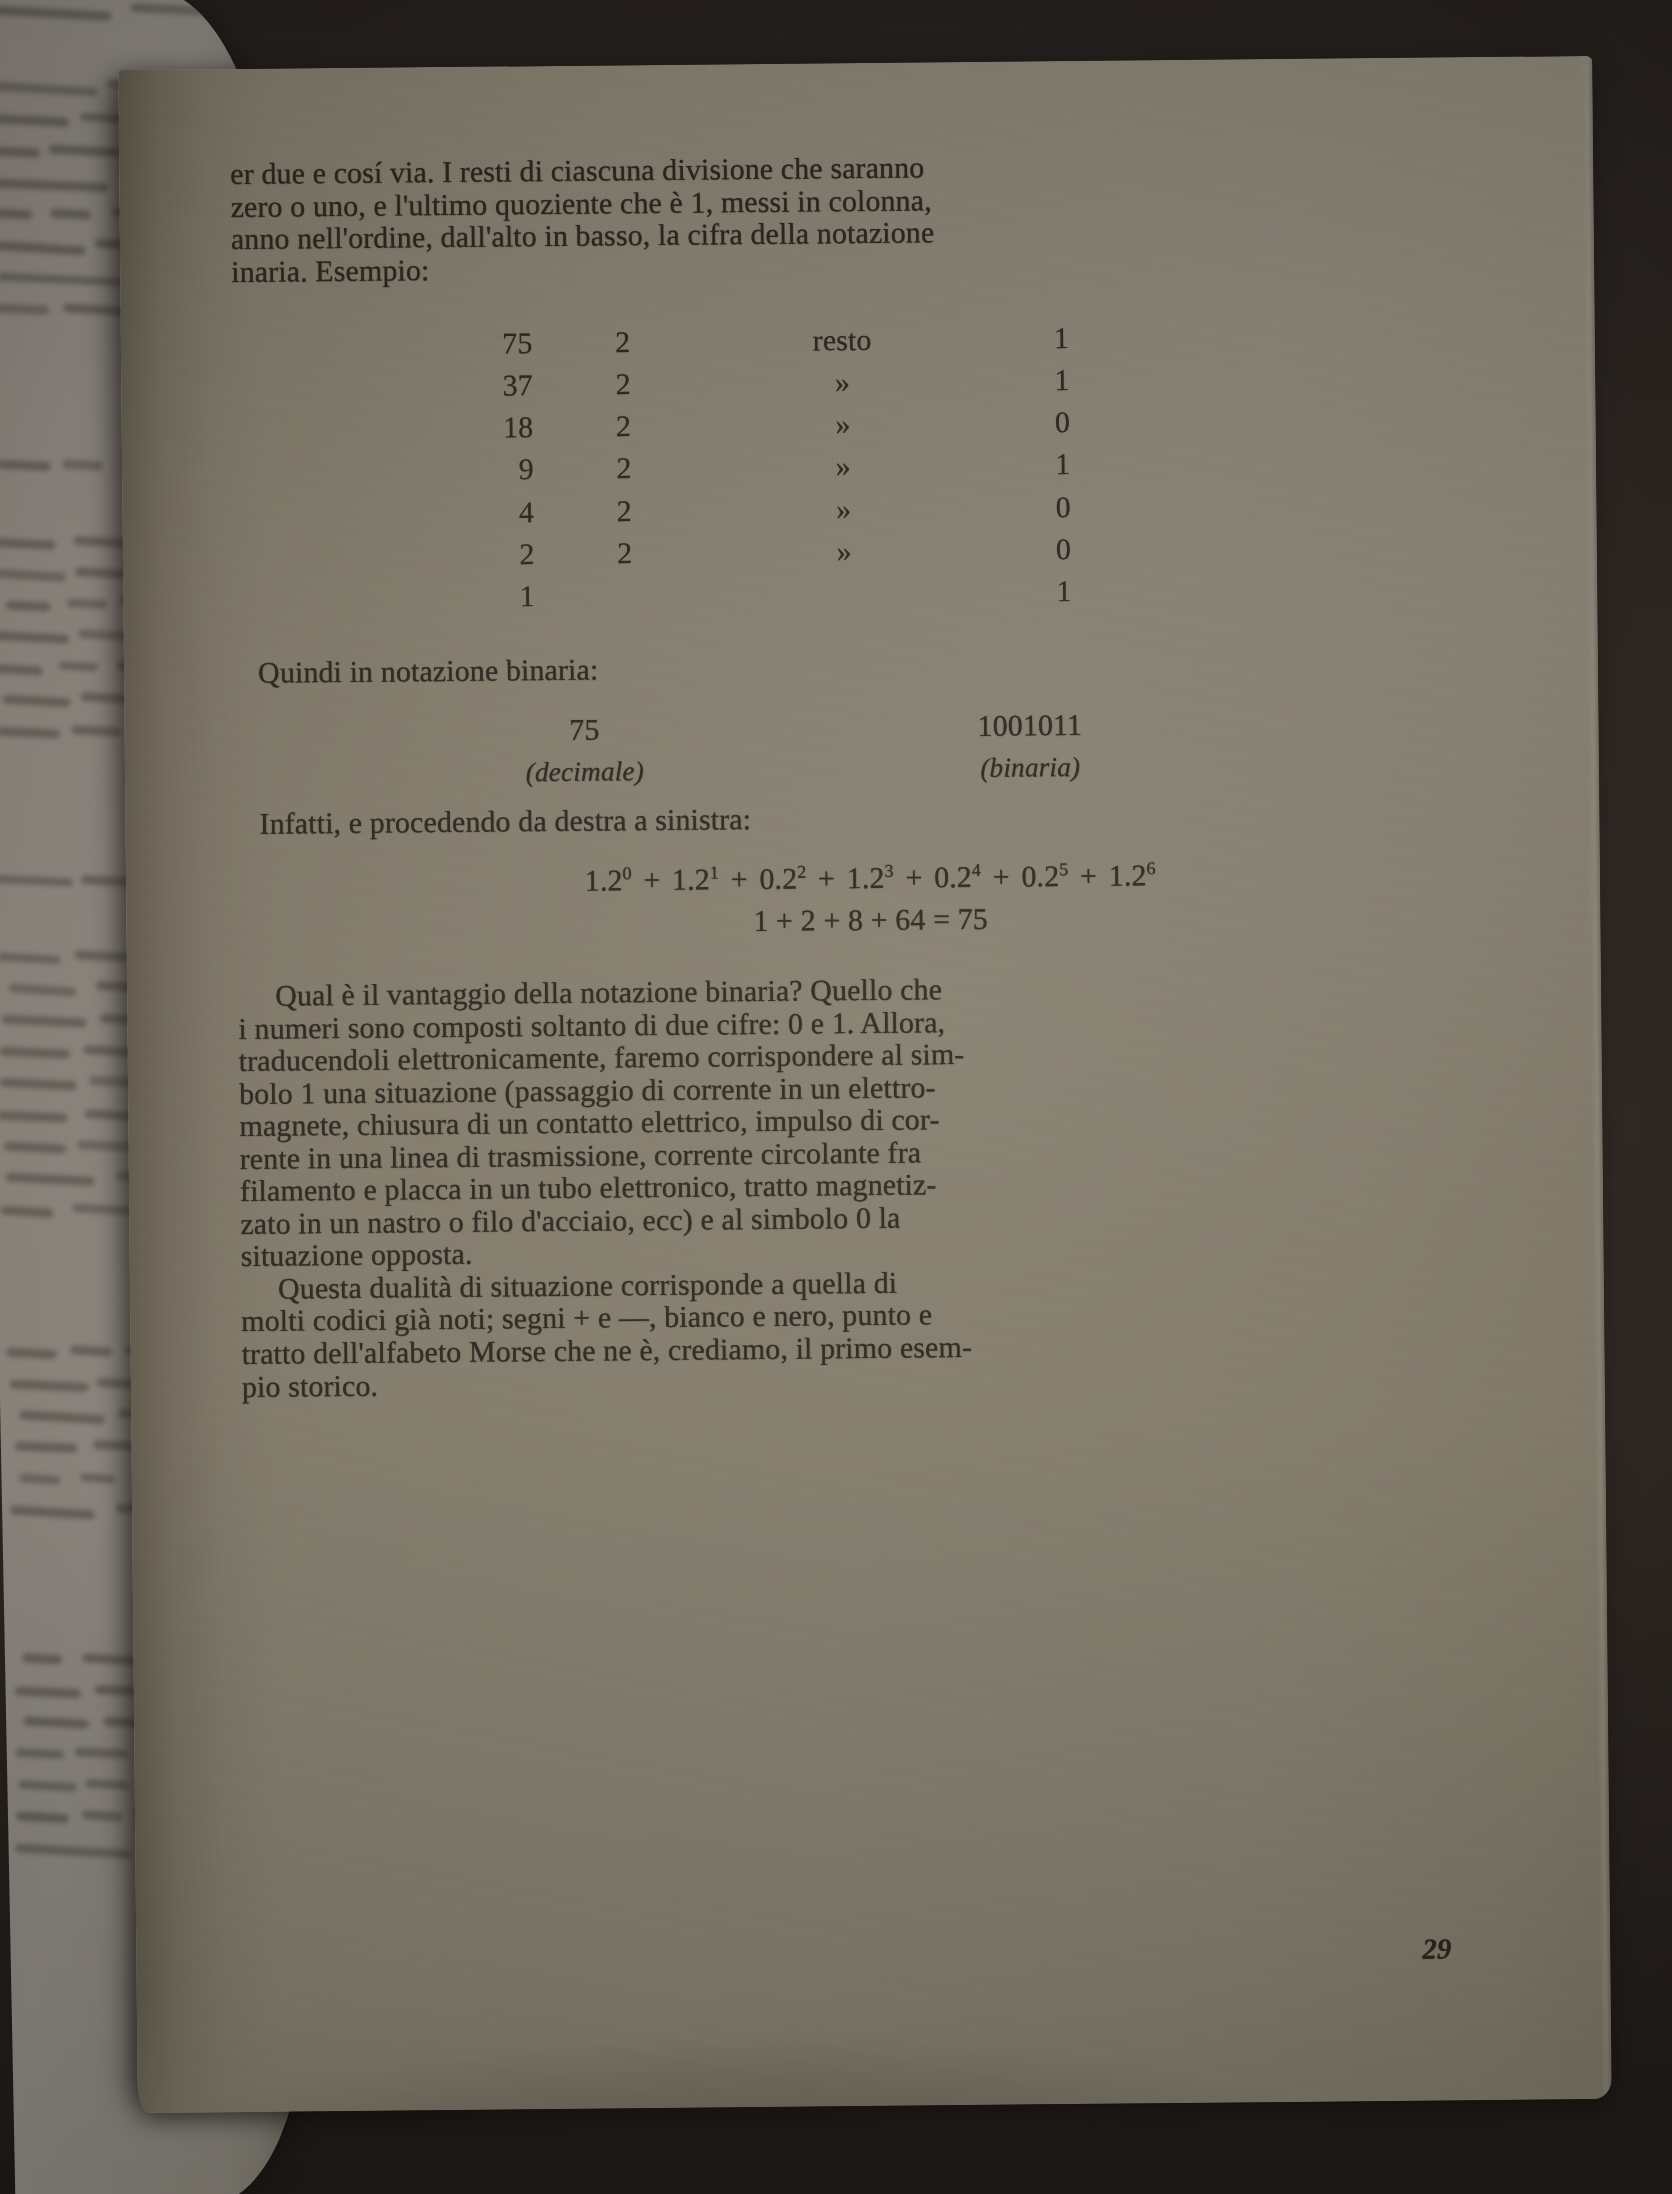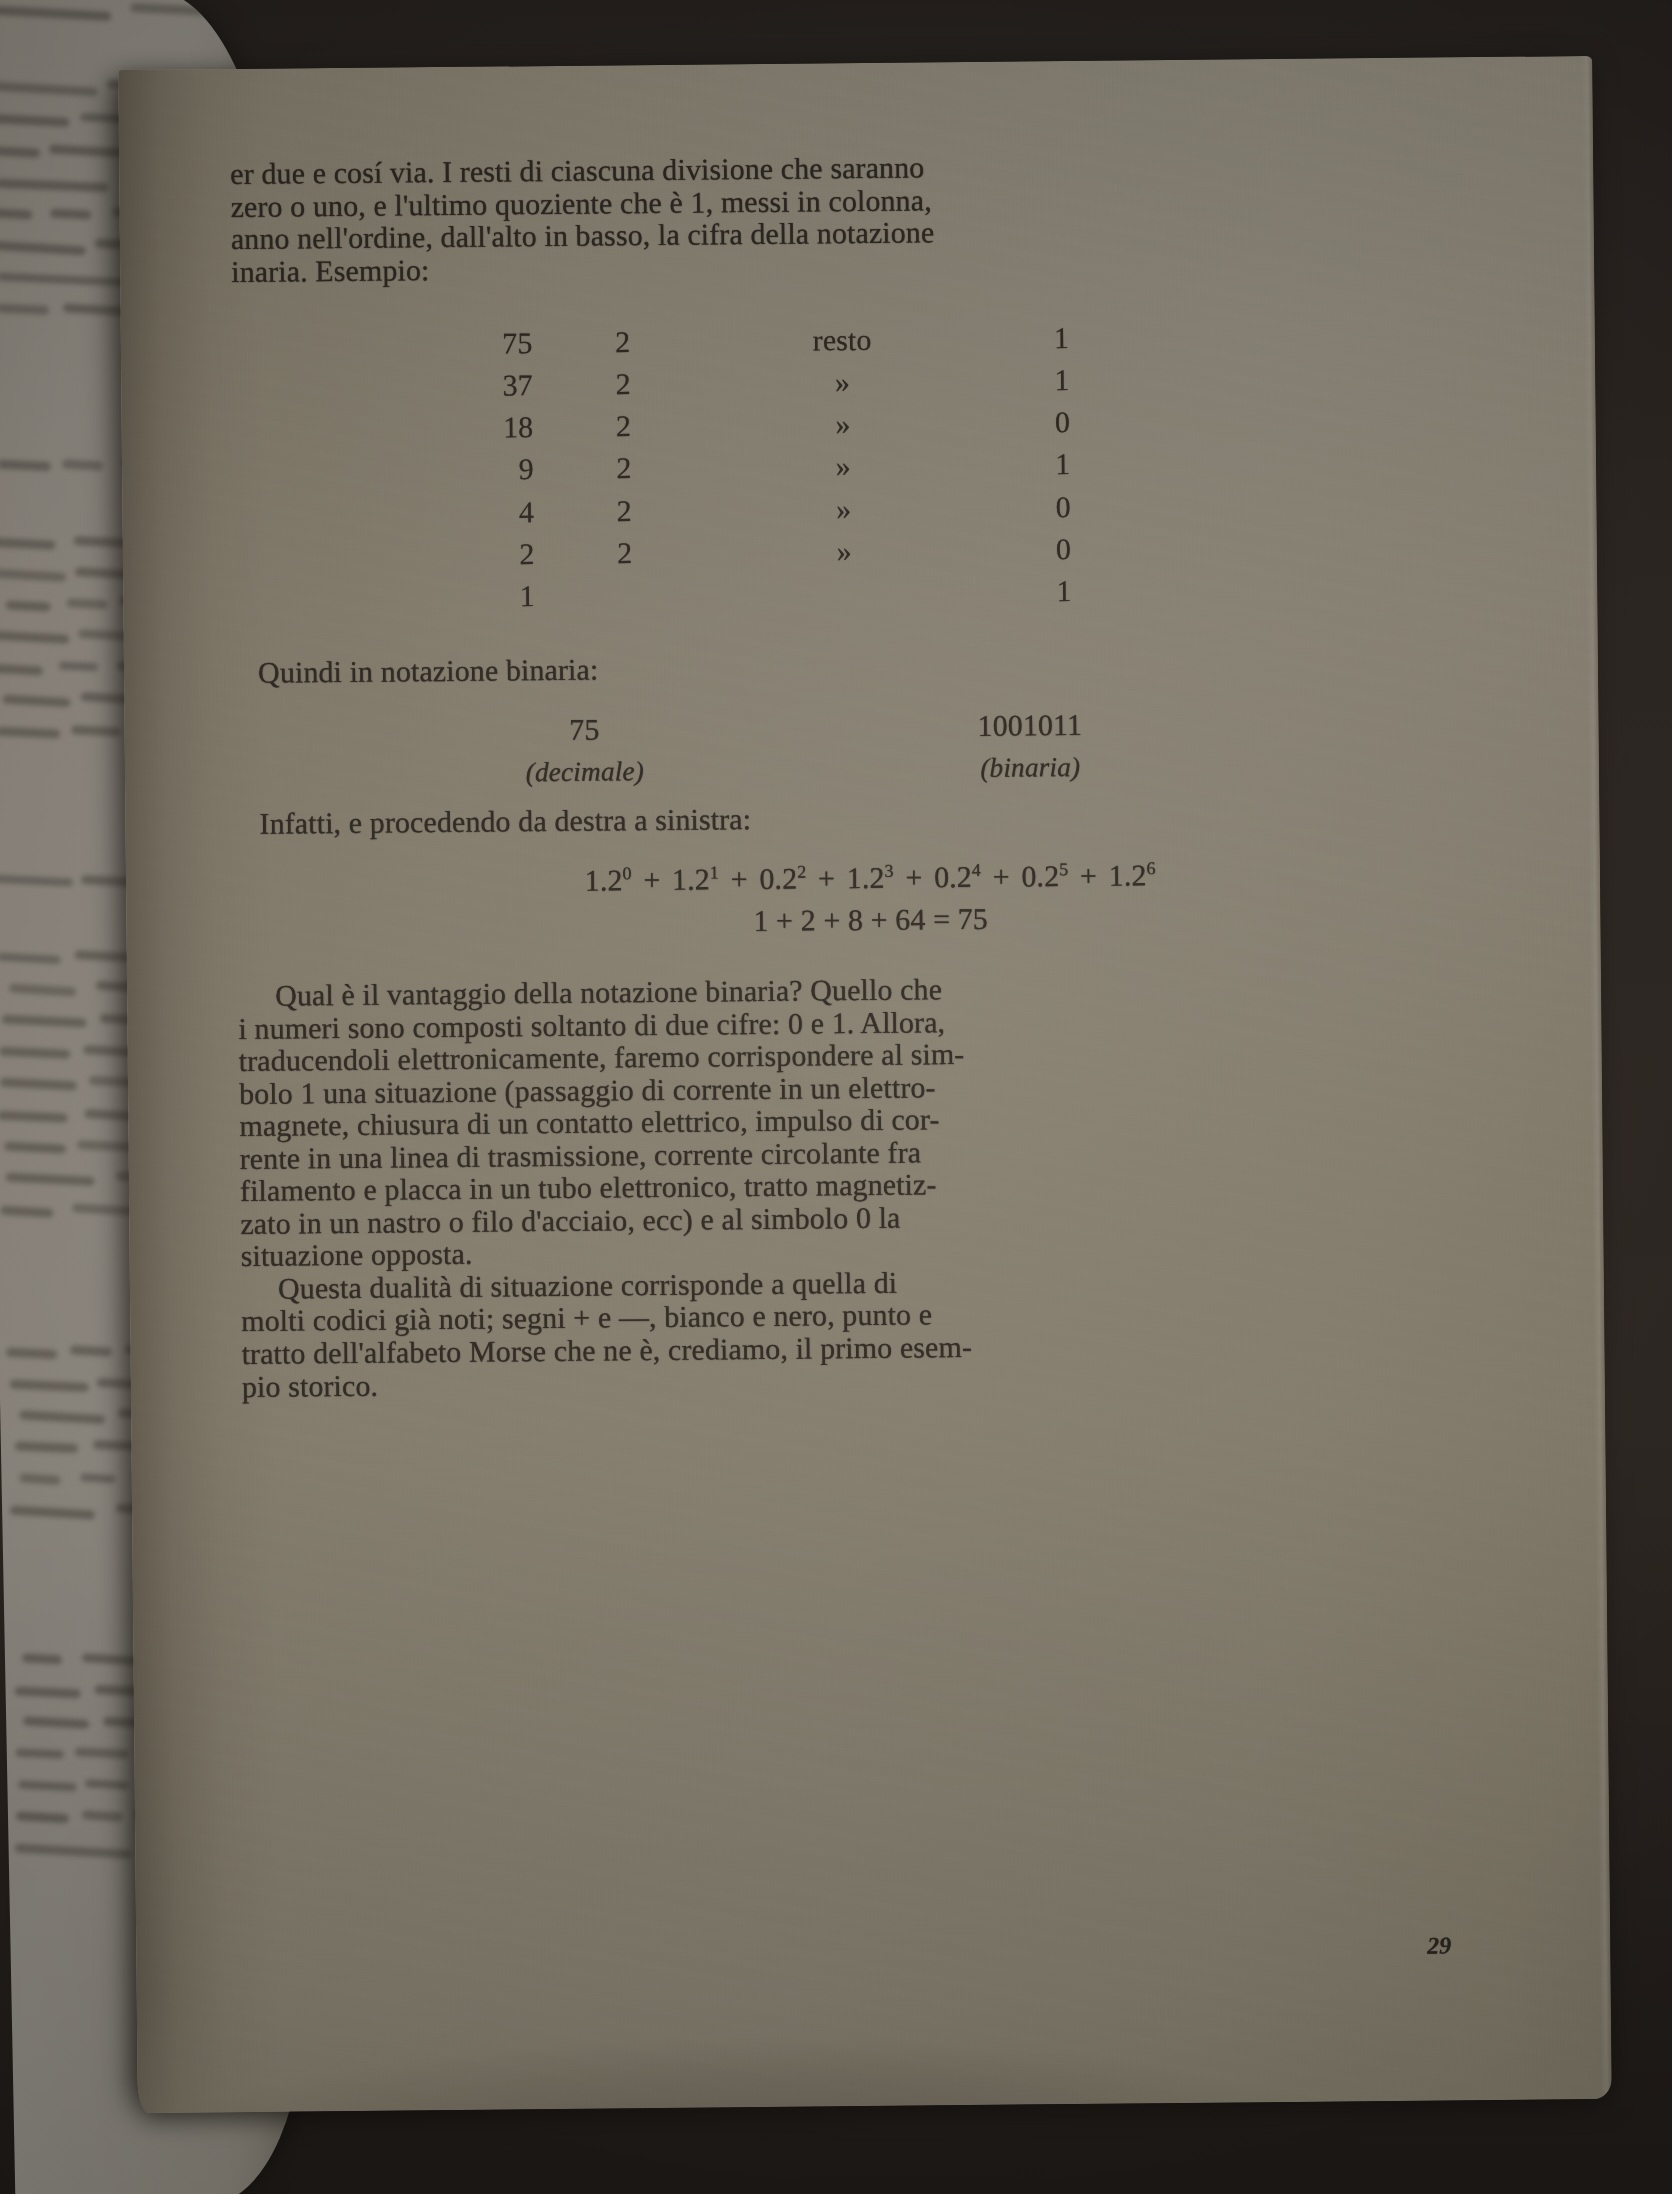--- a/index.html
+++ b/index.html
@@ -84,21 +84,21 @@
   .notation .col{flex:0 0 50%;text-align:center;}
   .notation .big{font-size:30px;}
   .notation .lbl{font-style:italic;font-size:27.4px;margin-top:11px;}
 
   
   .formula{text-align:center;font-size:30px;margin-left:-13.7px;}
   .formula sup{font-size:.60em;vertical-align:super;line-height:0;}
   .formula .op{padding:0 4.1px;}
 
   
-  #folio{position:absolute;right:159px;top:1875px;font-size:24px;
+  #folio{position:absolute;right:159px;top:1875px;font-size:29px;
      font-style:italic;font-weight:bold;color:#2f2a22;
      text-shadow:0 0 1px rgba(44,39,32,.8);}
 
   
   #dof{position:absolute;left:0;bottom:0;width:100%;height:117px;
        background:linear-gradient(180deg,rgba(222,214,186,0) 0%,rgba(214,205,176,.35) 100%);
        pointer-events:none;}
 </style>
 </head>
 <body>

